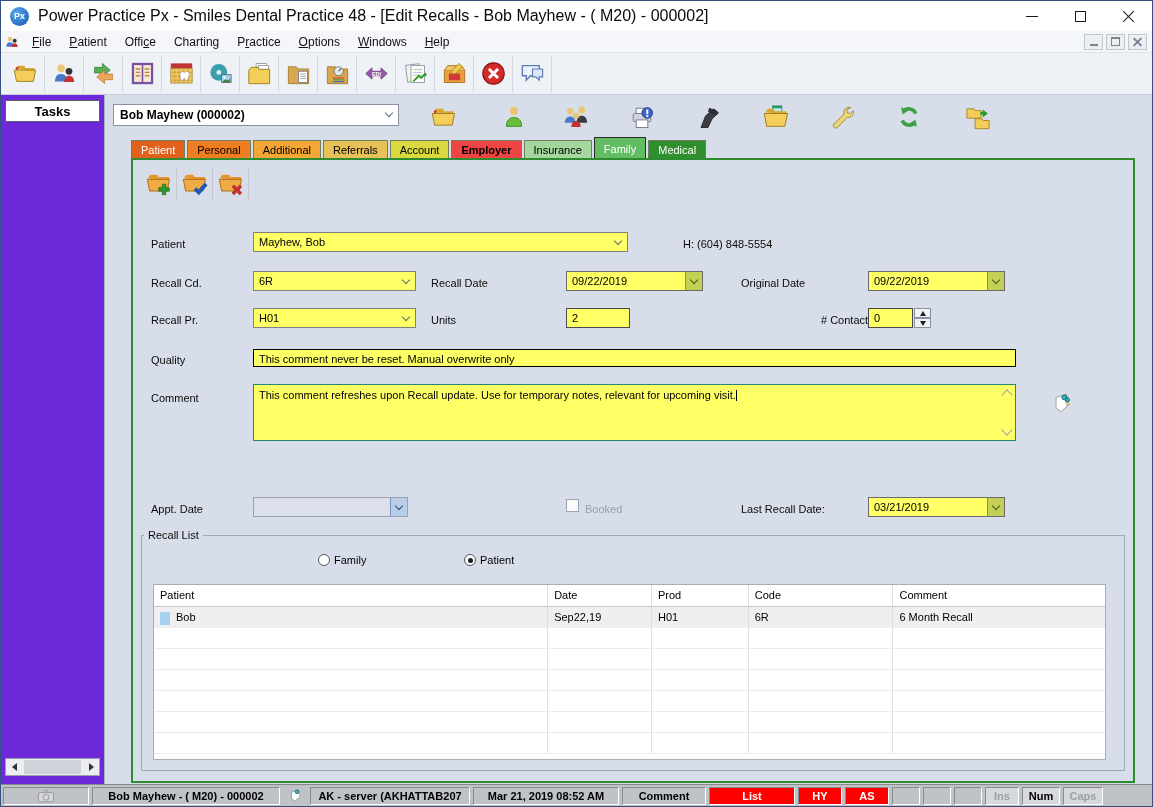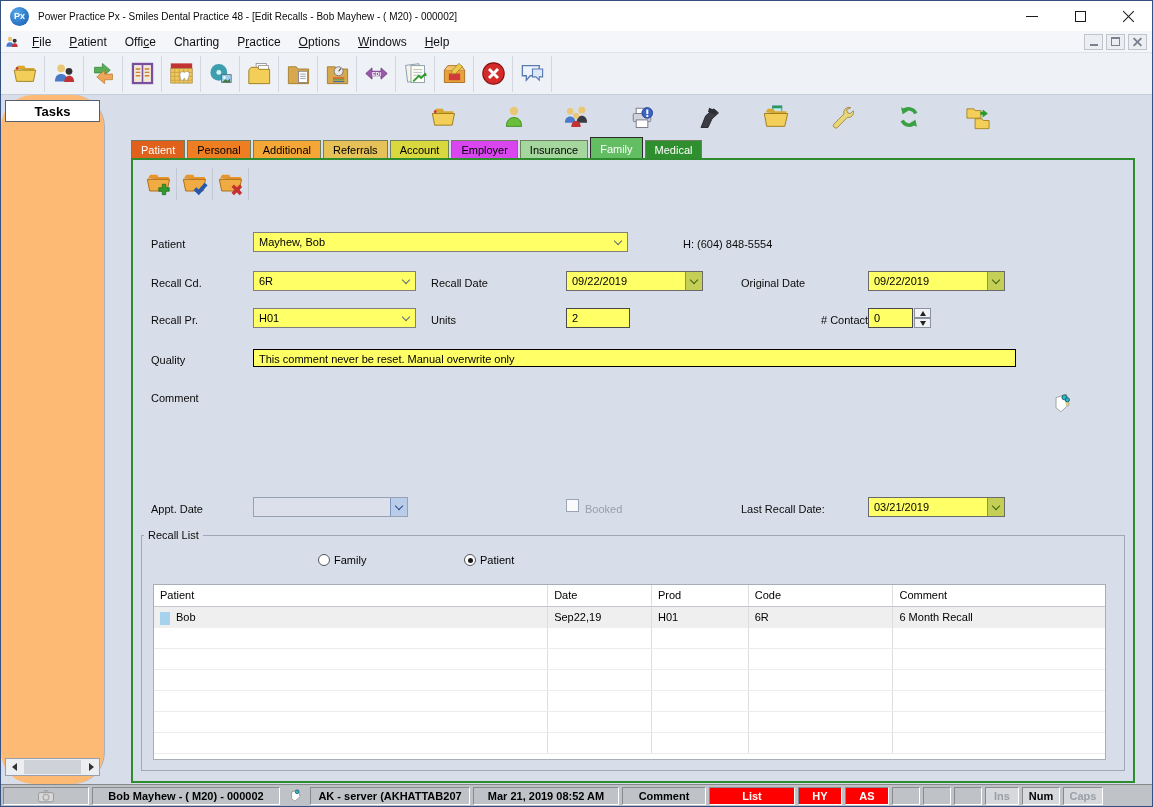--- a/index.html
+++ b/index.html
@@ -4,21 +4,21 @@
 <style>
   * { box-sizing: border-box; margin: 0; padding: 0; }
   html,body { background:#8d95a5; }
   .win {
     position:relative; width:1153px; height:807px; background:#d8dee9;
     font-family:"Liberation Sans", sans-serif; border:1px solid #35507e; overflow:hidden;
   }
   
   .titlebar { position:absolute; top:0; left:0; right:0; height:30px; background:#ffffff; display:flex; align-items:center; padding-left:9px; }
   .appicon { width:19px; height:19px; border-radius:50%; background:radial-gradient(circle at 35% 30%, #55a8ec, #1458ae); color:#fff; font-size:9px; font-weight:bold; display:flex; align-items:center; justify-content:center; flex:0 0 auto; }
-  .title { margin-left:9px; font-size:10px; color:#0a0a0a; white-space:nowrap; }
+  .title { margin-left:9px; font-size:16px; color:#0a0a0a; white-space:nowrap; }
   .wctrls { margin-left:auto; display:flex; height:100%; }
   .wctrl { width:48px; height:100%; display:flex; align-items:center; justify-content:center; cursor:default; }
   .g-min { width:12px; border-top:1.4px solid #1a1a1a; }
   .g-max { width:11px; height:11px; border:1.4px solid #1a1a1a; }
   .g-x { position:relative; width:13px; height:13px; }
   .g-x::before,.g-x::after { content:""; position:absolute; left:-1px; top:6px; width:15px; border-top:1.4px solid #1a1a1a; }
   .g-x::before { transform:rotate(45deg);} .g-x::after { transform:rotate(-45deg);}
   
   .menubar { position:absolute; top:30px; left:0; right:0; height:22px; background:#f4f6f9; border-bottom:1px solid #dfe3ea; display:flex; align-items:center; font-size:12px; color:#111; }
   .menu-item { padding:3px 9px; white-space:nowrap; }
@@ -30,21 +30,21 @@
   .mg-rest::before { content:""; position:absolute; right:0; top:0; width:7px; height:6px; border:1.5px solid #7a8292; }
   .mg-rest::after { content:""; position:absolute; left:0; bottom:0; width:7px; height:6px; border:1.5px solid #7a8292; background:#eceef2; }
   .mg-x { position:relative; width:9px; height:9px; }
   .mg-x::before,.mg-x::after { content:""; position:absolute; left:-1px; top:4px; width:11px; border-top:2px solid #7a8292; }
   .mg-x::before { transform:rotate(45deg);} .mg-x::after { transform:rotate(-45deg);}
   
   .toolbar { position:absolute; top:52px; left:0; right:0; height:42px; background:#eef1f6; border-bottom:1px solid #c6ccd8; display:flex; align-items:center; padding-left:5px; }
   .tb-cell { width:39px; height:36px; display:flex; align-items:center; justify-content:center; border-right:1px solid #d2d7e0; }
   
   .workspace { position:absolute; top:94px; left:0; right:0; bottom:22px; }
-  .sidebar { position:absolute; left:0; top:0; bottom:0; width:104px; background:#fdba74; border-right:1px solid #a8b0be;border-radius:32px; }
+  .sidebar { position:absolute; left:0; top:0; bottom:0; width:104px; background:#6d28d9; border-right:1px solid #a8b0be; }
   .tasks-header { position:absolute; left:4px; right:4px; top:5px; height:22px; background:#fff; border:1px solid #565e6c; font-weight:bold; font-size:13px; display:flex; align-items:center; justify-content:center; color:#000; }
   .task-panel { position:absolute; left:4px; right:4px; top:31px; bottom:30px; border:1px solid #98a0b0; background:#dce2ee; text-align:center; padding-top:12px; }
   .task-name { font-size:12px; color:#23304a; margin-top:4px; }
   .sidebar-scroll { position:absolute; left:4px; right:4px; bottom:8px; height:18px; border:1px solid #98a0b0; background:#eceef2; display:flex; align-items:center; }
   .scr-arrow { width:16px; height:16px; display:flex; align-items:center; justify-content:center; }
   .tri-l { width:0; height:0; border-top:4px solid transparent; border-bottom:4px solid transparent; border-right:5px solid #333; }
   .tri-r { width:0; height:0; border-top:4px solid transparent; border-bottom:4px solid transparent; border-left:5px solid #333; }
   .scr-thumb { flex:1; height:14px; background:#cfd2d8; margin:0 2px; }
   .mdi { position:absolute; left:104px; top:0; right:0; bottom:0; }
   
@@ -272,20 +272,24 @@
           </span>
         <span class="scr-thumb"></span>
         <span class="scr-arrow">
             <span class="tri-r"></span>
           </span>
       </div>
     </div>
 
     <div class="mdi">
 
+      <div class="patient-combo">
+        <span>Bob Mayhew (000002)</span>
+        <span class="chev"></span>
+      </div>
       <span class="pb-icon" style="left:322px">
           <svg viewBox="0 0 24 24" width="28" height="28">
             <path d="M3 8l2-3h6l1 2h8v3z" fill="#d9a92f"></path>
             <path d="M2 9h19l-2 10H4z" fill="#f3cf5a" stroke="#9a7a1a" stroke-width="0.8"></path>
             <circle cx="4.5" cy="7.5" r="1.2" fill="#d03030"></circle>
           </svg>
         </span>
       <span class="pb-icon" style="left:392px">
           <svg viewBox="0 0 24 24" width="28" height="28">
             <circle cx="12" cy="6.8" r="3.6" fill="#e9c774"></circle>
@@ -346,21 +350,21 @@
             <path d="M16 5.5l4.5 3.5-4.5 3.5V10h-2V7.5h2z" fill="#2a9a2a"></path>
           </svg>
         </span>
 
       <div class="tabs">
         <span class="tab" style="background-color: rgb(223, 97, 28); color: rgb(255, 255, 255);">Patient</span>
         <span class="tab" style="background-color: rgb(239, 125, 34); color: rgb(0, 0, 0);">Personal</span>
         <span class="tab" style="background-color: rgb(244, 166, 55); color: rgb(0, 0, 0);">Additional</span>
         <span class="tab" style="background-color: rgb(229, 193, 87); color: rgb(0, 0, 0);">Referrals</span>
         <span class="tab" style="background-color: rgb(217, 216, 63); color: rgb(0, 0, 0);">Account</span>
-        <span class="tab" style="background-color: #d946ef; color: rgb(0, 0, 0);">Employer</span>
+        <span class="tab" style="background-color: #ef4444; color: rgb(0, 0, 0); font-weight: bold;">Employer</span>
         <span class="tab" style="background-color: rgb(165, 214, 158); color: rgb(0, 0, 0);">Insurance</span>
         <span class="tab selected" style="background-color: rgb(99, 189, 99); color: rgb(255, 255, 255);">Family</span>
         <span class="tab" style="background-color: rgb(47, 143, 47); color: rgb(255, 255, 255);">Medical</span>
       </div>
 
       <div class="panel">
 
         <div class="act-row">
           <span class="act-cell">
               <svg viewBox="0 0 24 24" width="28" height="28">
@@ -424,20 +428,25 @@
             </span>
           <span class="spin-btn">
               <span class="tri-dn"></span>
             </span>
         </div>
 
         <span class="flabel" style="left:18px; top:194px">Quality</span>
         <div class="textinput qualityinput" style="left:120px; top:189px; width:763px"><span>This comment never be reset. Manual overwrite only</span></div>
 
         <span class="flabel" style="left:18px; top:232px">Comment</span>
+        <div class="commentbox" style="left:120px; top:224px; width:763px; height:57px">
+          <span>This comment refreshes upon Recall update. Use for temporary notes, relevant for upcoming visit.</span><span class="caret"></span>
+          <span class="cb-arrow cb-up"></span>
+          <span class="cb-arrow cb-dn"></span>
+        </div>
         <span style="position:absolute; left:916px; top:230px">
           <svg viewBox="0 0 24 24" width="26" height="26">
               <path d="M6.5 7l9.5-3 2.5 9.5L11 20l-4.5-3.5z" fill="#fff" stroke="#999" stroke-width="0.8"></path>
               <path d="M16 4l2.5 9.5-2 1.5-2.5-9.8z" fill="#e8e05a" stroke="#999" stroke-width="0.5"></path>
               <circle cx="14.2" cy="6.8" r="2.3" fill="#2ab8c8" stroke="#115566" stroke-width="0.8"></circle>
               <circle cx="17" cy="9" r="1.9" fill="#2ab8c8" stroke="#115566" stroke-width="0.8"></circle>
             </svg>
         </span>
 
         <span class="flabel" style="left:18px; top:343px">Appt. Date</span>

